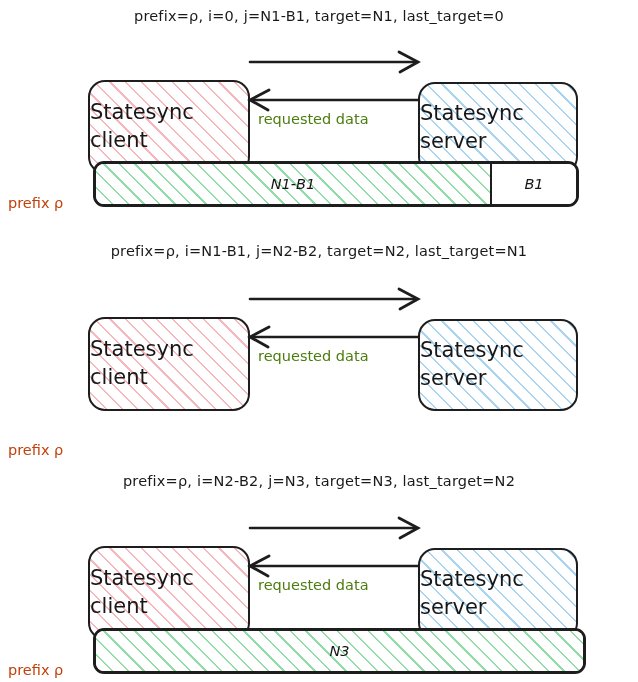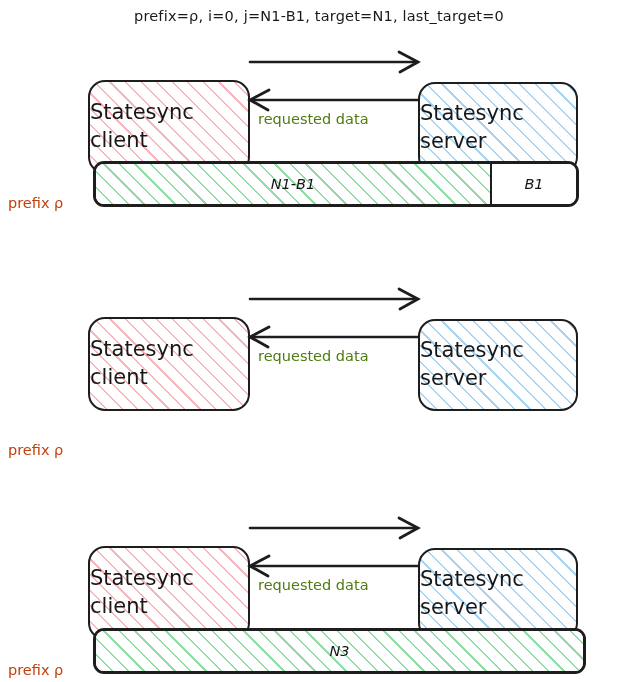--- a/index.html
+++ b/index.html
@@ -137,20 +137,21 @@
     <div class="bar" style="width:486px">
       <div class="seg filled divided" style="width:82.5%">
         <span>N1-B1</span>
       </div>
       <div class="seg" style="width:17.5%">
         <span>B1</span>
       </div>
     </div>
   </div>
 
+  <div class="hdr" style="top:243px">prefix=ρ, i=N1-B1, j=N2-B2, target=N2, last_target=N1</div>
 
   <div class="exchange" style="top:275px">
     <div class="node client">
       <span>Statesync</span>
       <span>client</span>
     </div>
     <div class="node server">
       <span>Statesync</span>
       <span>server</span>
     </div>
@@ -162,20 +163,21 @@
         <path d="M269 52 L250 62 L268 72" stroke-width="2.8"></path>
       </g>
     </svg>
     <div class="reqlabel">requested data</div>
   </div>
 
   <div class="barrow" style="top:408px">
     <div class="barlabel">prefix ρ</div>
   </div>
 
+  <div class="hdr" style="top:473px">prefix=ρ, i=N2-B2, j=N3, target=N3, last_target=N2</div>
 
   <div class="exchange" style="top:504px">
     <div class="node client">
       <span>Statesync</span>
       <span>client</span>
     </div>
     <div class="node server">
       <span>Statesync</span>
       <span>server</span>
     </div>

